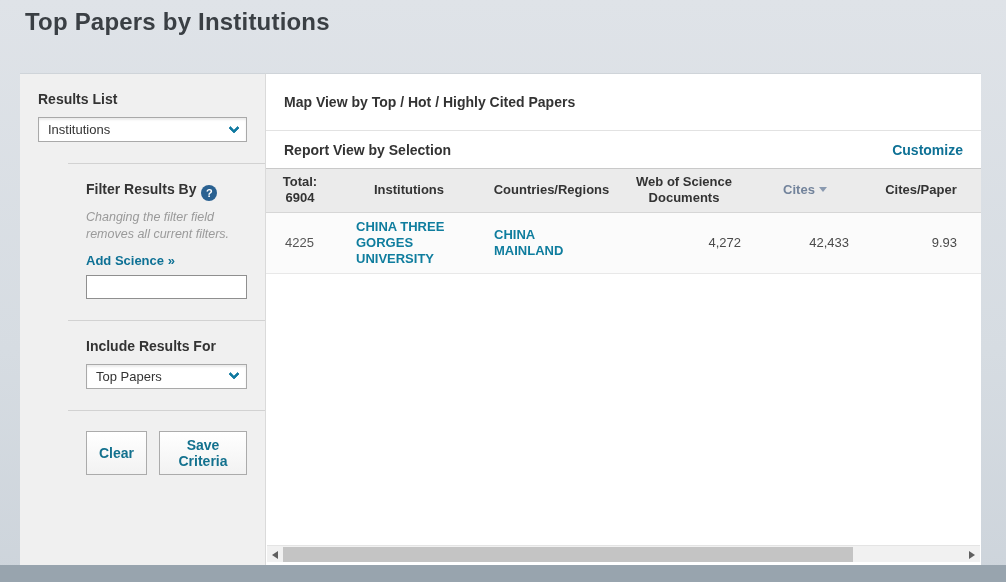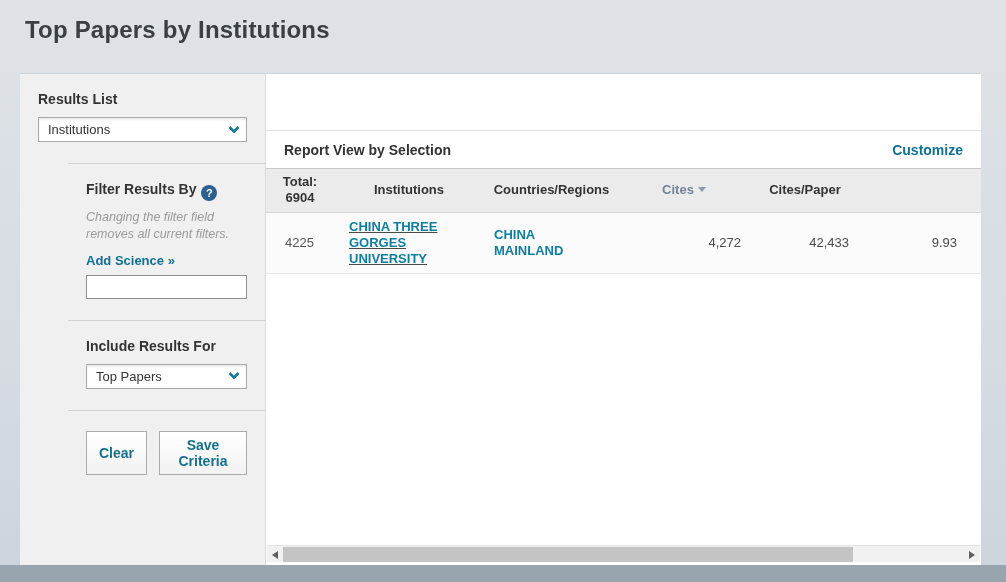--- a/index.html
+++ b/index.html
@@ -3,21 +3,21 @@
 <meta charset="utf-8">
 <style>
   * { margin:0; padding:0; box-sizing:border-box; }
   html,body { width:1006px; height:582px; }
   body {
     font-family:"Liberation Sans","DejaVu Sans",sans-serif;
     background:linear-gradient(180deg,#dfe3e8 0%,#d6dce2 60%,#cdd4db 100%);
     position:relative; overflow:hidden; color:#333;
   }
   .page-title {
-    position:absolute; left:25px; top:16px;
+    position:absolute; left:25px; top:8px;
     font-size:24px; font-weight:bold; color:#3a3f44; letter-spacing:0.2px;
   }
   .content {
     position:absolute; left:20px; top:73px; right:25px; bottom:17px;
     display:flex;
   }
   
   .sidebar {
     width:245px; background:#f0f0f0; border-top:1px solid #cfd4d9;
     flex-shrink:0; display:flex; flex-direction:column;
@@ -94,21 +94,21 @@
     border-top:5px solid #8a9ab0;
   }
   .trow {
     background:#fbfbfb; border-bottom:1px solid #e8e8e8;
     min-height:58px; align-items:center; padding:6px 0;
   }
   .td { font-size:13px; color:#4a4a4a; padding:0 6px; }
   .td-rank { text-align:right; padding-right:20px; color:#555; }
   .td-link { font-weight:bold; line-height:1.25; }
   .td-link a { color:#0f7d9e; text-decoration:none; text-transform:uppercase; }
-  .inst-wrap { max-width:118px; margin-left:9px;text-decoration:underline; }
+  .inst-wrap { max-width:118px; margin-left:16px; }
   .ctry-wrap { max-width:92px; margin-left:4px; }
   .td-num { text-align:right; }
   .pad-r8 { padding-right:8px; }
   .pad-r12 { padding-right:12px; }
   .pad-r24 { padding-right:24px; }
   
   .hscroll {
     position:absolute; left:1px; right:1px; bottom:3px; height:17px;
     background:#f1f1f1; border-top:1px solid #e4e4e4;
   }
@@ -164,34 +164,36 @@
 
     <section class="side-section btn-row">
       <button class="btn">Clear</button>
       <button class="btn">Save Criteria</button>
     </section>
   </aside>
 
   <main class="main">
 
     <div class="bar map-bar">
+      <div class="bar-title">Map View by Top / Hot / Highly Cited Papers</div>
     </div>
 
     <div class="bar report-bar">
       <div class="bar-title">Report View by Selection</div>
       <a class="teal-link customize">Customize</a>
     </div>
 
     <div class="grid thead">
       <div class="th">
         <div>Total:</div>
         <div>6904</div>
       </div>
       <div class="th">Institutions</div>
       <div class="th">Countries/Regions</div>
+      <div class="th">Web of Science Documents</div>
       <div class="th th-sort">
         <span>Cites</span><span class="sort-caret"></span>
       </div>
       <div class="th">Cites/Paper</div>
     </div>
 
     <div class="grid trow">
       <div class="td td-rank">4225</div>
       <div class="td td-link">
         <div class="inst-wrap"><a>CHINA THREE GORGES UNIVERSITY</a></div>

